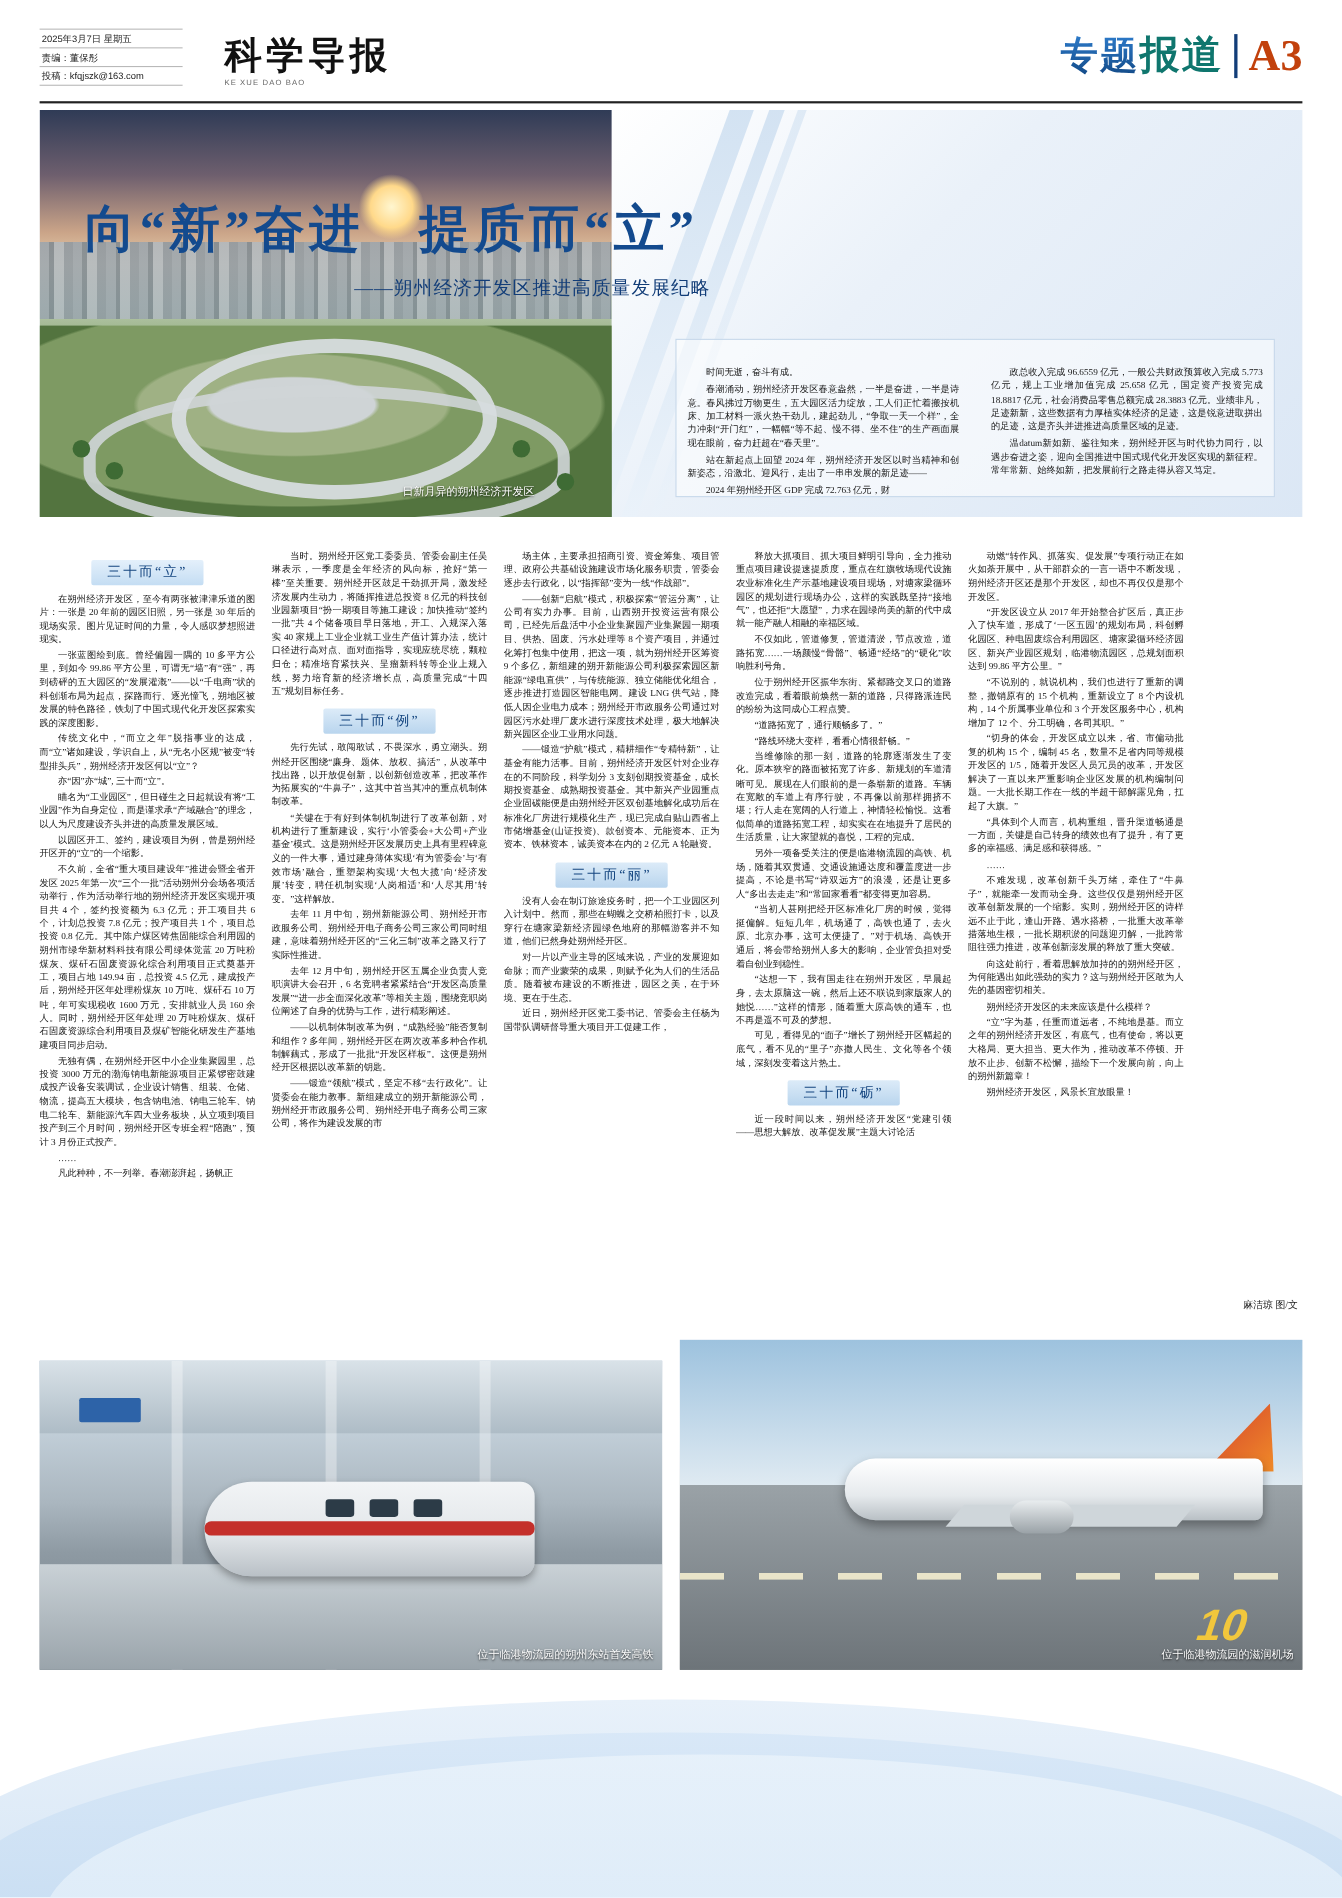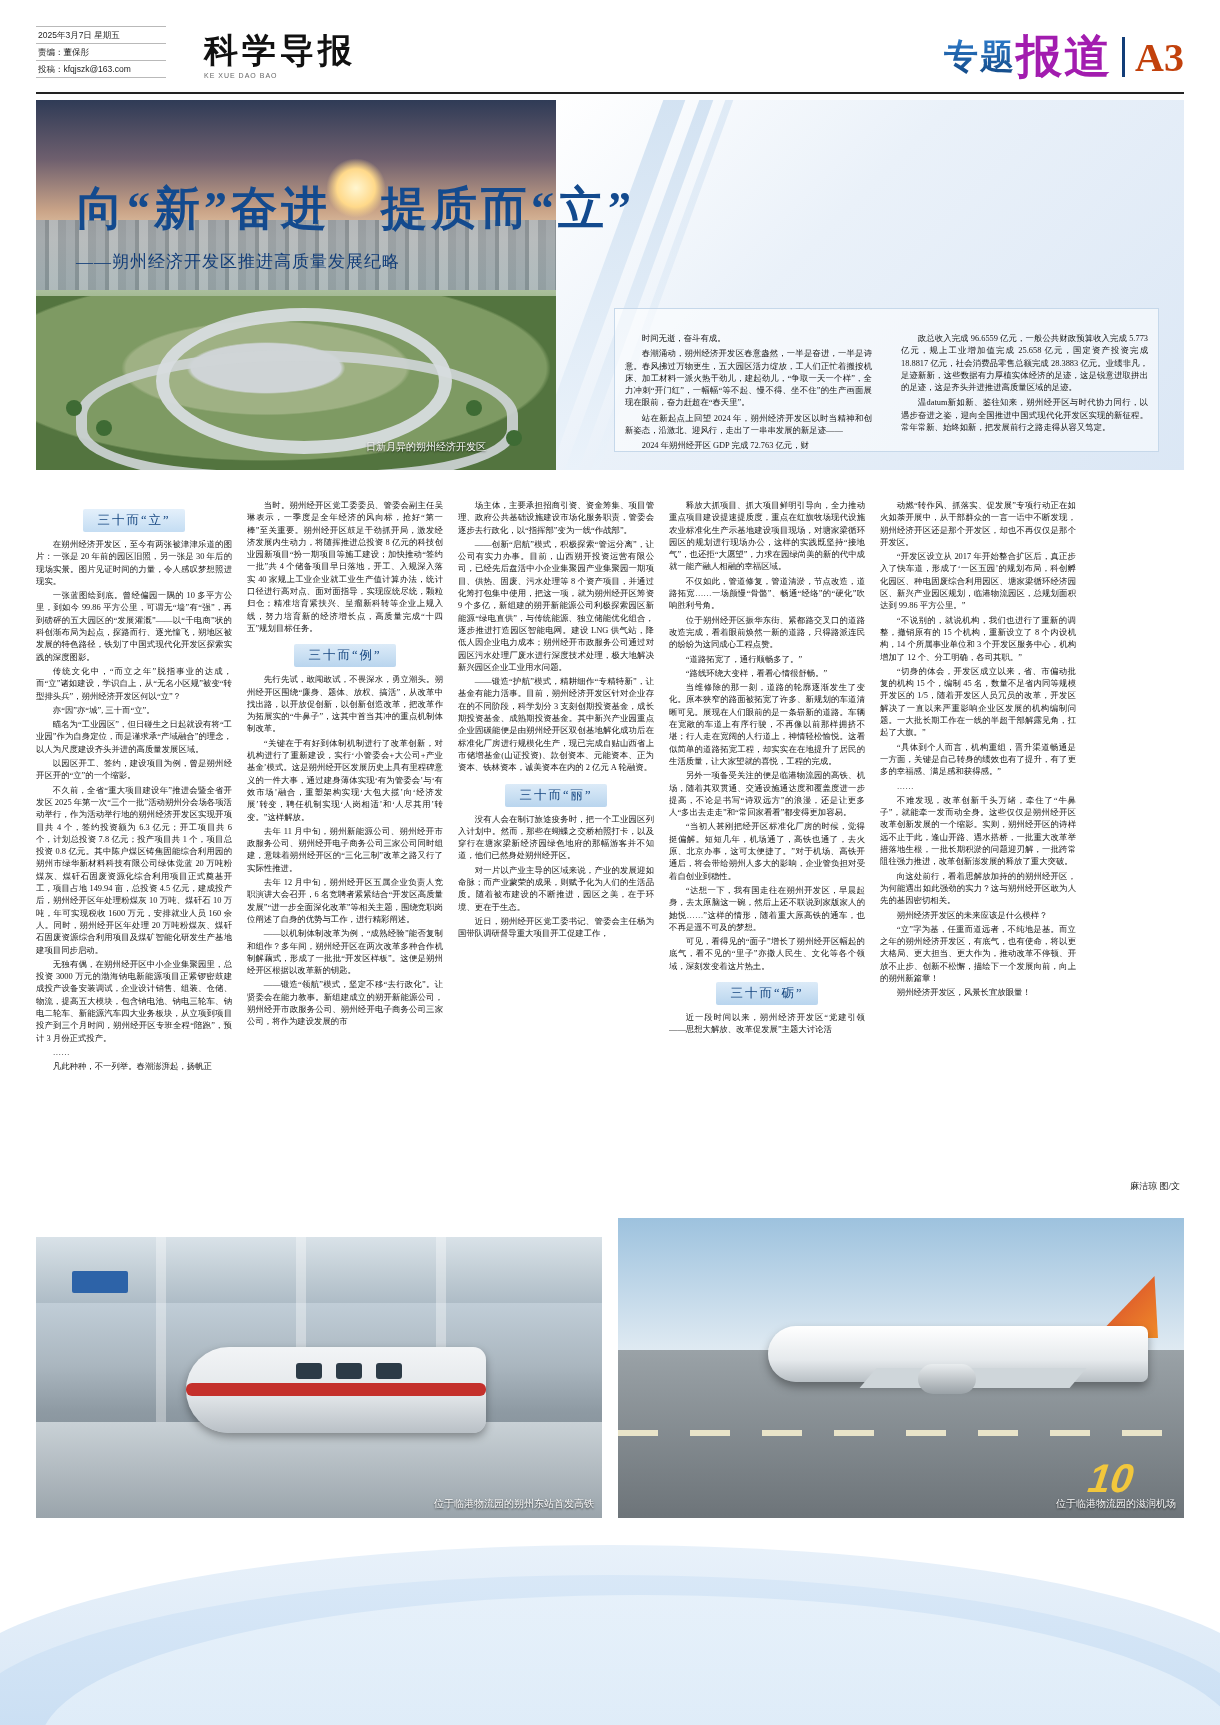--- a/index.html
+++ b/index.html
@@ -15,21 +15,21 @@
 
   
   .masthead{position:absolute;left:36px;top:26px;width:1148px;height:62px;}
   .mast-meta{position:absolute;left:0;top:0;width:130px;font-family:"Liberation Sans","DejaVu Sans",sans-serif;font-size:8.5px;line-height:14px;color:#222;}
   .mast-meta div{border-bottom:1px solid #b9b9b9;padding:1px 0 1px 2px;white-space:nowrap;}
   .mast-meta div:first-child{border-top:1px solid #b9b9b9;}
   .mast-logo{position:absolute;left:168px;top:2px;font-size:34px;font-weight:bold;letter-spacing:4px;color:#111;font-family:"Liberation Serif",serif;}
   .mast-logo-sub{position:absolute;left:168px;top:46px;font-size:7px;letter-spacing:1px;color:#666;font-family:"Liberation Sans",sans-serif;}
   .mast-right{position:absolute;right:0;top:0px;display:flex;align-items:center;}
   .mast-topic{font-size:34px;font-weight:bold;color:#1b5fae;letter-spacing:2px;background:linear-gradient(180deg,#2f7fd0,#10447f);-webkit-background-clip:text;background-clip:text;color:transparent;}
-  .mast-topic2{font-size:46px;font-weight:bold;color:#a21caf;letter-spacing:2px;}
+  .mast-topic2{font-size:36px;font-weight:bold;color:#0f766e;letter-spacing:2px;}
   .mast-sep{width:3px;height:40px;background:#123d78;margin:0 10px;}
   .mast-page{font-size:40px;font-weight:bold;color:#c2410c;font-family:"Liberation Serif",serif;}
   .mast-rule{position:absolute;left:36px;top:92px;width:1148px;height:2px;background:#222;}
 
   
   .hero{position:absolute;left:36px;top:100px;width:1148px;height:370px;overflow:hidden;background:#eef3f8;}
   .hero-photo{position:absolute;left:0;top:0;width:520px;height:370px;
     background:
       linear-gradient(180deg,#2f3b56 0%,#6e5f6e 16%,#caa488 30%,#e7cfae 38%,#b9c9ad 48%,#7fa06a 62%,#5c7f52 78%,#3f5f3c 100%);
     overflow:hidden;}
@@ -38,21 +38,21 @@
     background:repeating-linear-gradient(90deg,#9aa5ae 0 9px,#7d8992 9px 13px,#b0b9c0 13px 22px,#8e99a2 22px 30px);opacity:.85;}
   .hero-photo .road{position:absolute;left:-40px;top:196px;width:600px;height:180px;
     background:radial-gradient(ellipse at 45% 40%,#cfd4d6 0 16%,#9fb184 17% 30%,#7e9a63 31% 60%,#53743f 61% 100%);}
   .hero-photo .loop{position:absolute;left:120px;top:208px;width:270px;height:120px;border:13px solid #d7dcde;border-radius:50%;opacity:.95;}
   .hero-photo .loop2{position:absolute;left:40px;top:250px;width:420px;height:110px;border:11px solid #cfd5d7;border-radius:50% 50% 40% 40%;opacity:.9;}
   .hero-photo .tree{position:absolute;width:16px;height:16px;background:#3e6b34;border-radius:50%;}
   .hero-cap{position:absolute;left:330px;top:340px;font-family:Liberation Serif, serif;font-size:10px;color:#fff;text-shadow:0 1px 2px rgba(0,0,0,.8);}
   .hero-right{position:absolute;left:520px;top:0;width:628px;height:370px;background:linear-gradient(135deg,#ffffff 0%,#eaf1f9 40%,#dbe7f5 100%);}
   .hero-diag{position:absolute;top:0;height:370px;background:linear-gradient(180deg,#cfe0f1,#eaf2fa);transform:skewX(-20deg);opacity:.9;}
   .hero-title{position:absolute;left:40px;top:78px;width:560px;text-align:center;font-size:46px;font-weight:bold;letter-spacing:4px;color:#134a8e;font-family:"Liberation Serif",serif;}
-  .hero-sub{position:absolute;left:40px;top:150px;width:570px;text-align:left;font-size:17px;color:#123d78;letter-spacing:1px;}
+  .hero-sub{position:absolute;left:40px;top:150px;width:570px;text-align:right;font-size:17px;color:#123d78;letter-spacing:1px;}
   .hero-box{position:absolute;left:578px;top:208px;width:545px;height:144px;background:rgba(255,255,255,.55);border:1px solid #c6d8ea;padding:24px 10px;box-sizing:border-box;display:flex;gap:14px;}
   .hero-box .col{flex:1;font-size:8.2px;line-height:13.2px;color:#1d3b5c;text-align:justify;font-family:"Liberation Serif",serif;}
   .hero-box .col p{margin:0 0 3px 0;text-indent:2em;}
 
   
   .cols{position:absolute;left:36px;top:500px;width:1148px;height:680px;display:flex;gap:0;}
   .col{width:196px;padding-right:15px;box-sizing:content-box;}
   .col:last-child{padding-right:0;}
   .col p{margin:0 0 2px 0;font-size:8.4px;line-height:12.3px;text-align:justify;text-indent:2em;color:#151515;}
   .sect-head{margin:9px 0 7px 0;text-align:center;position:relative;}

